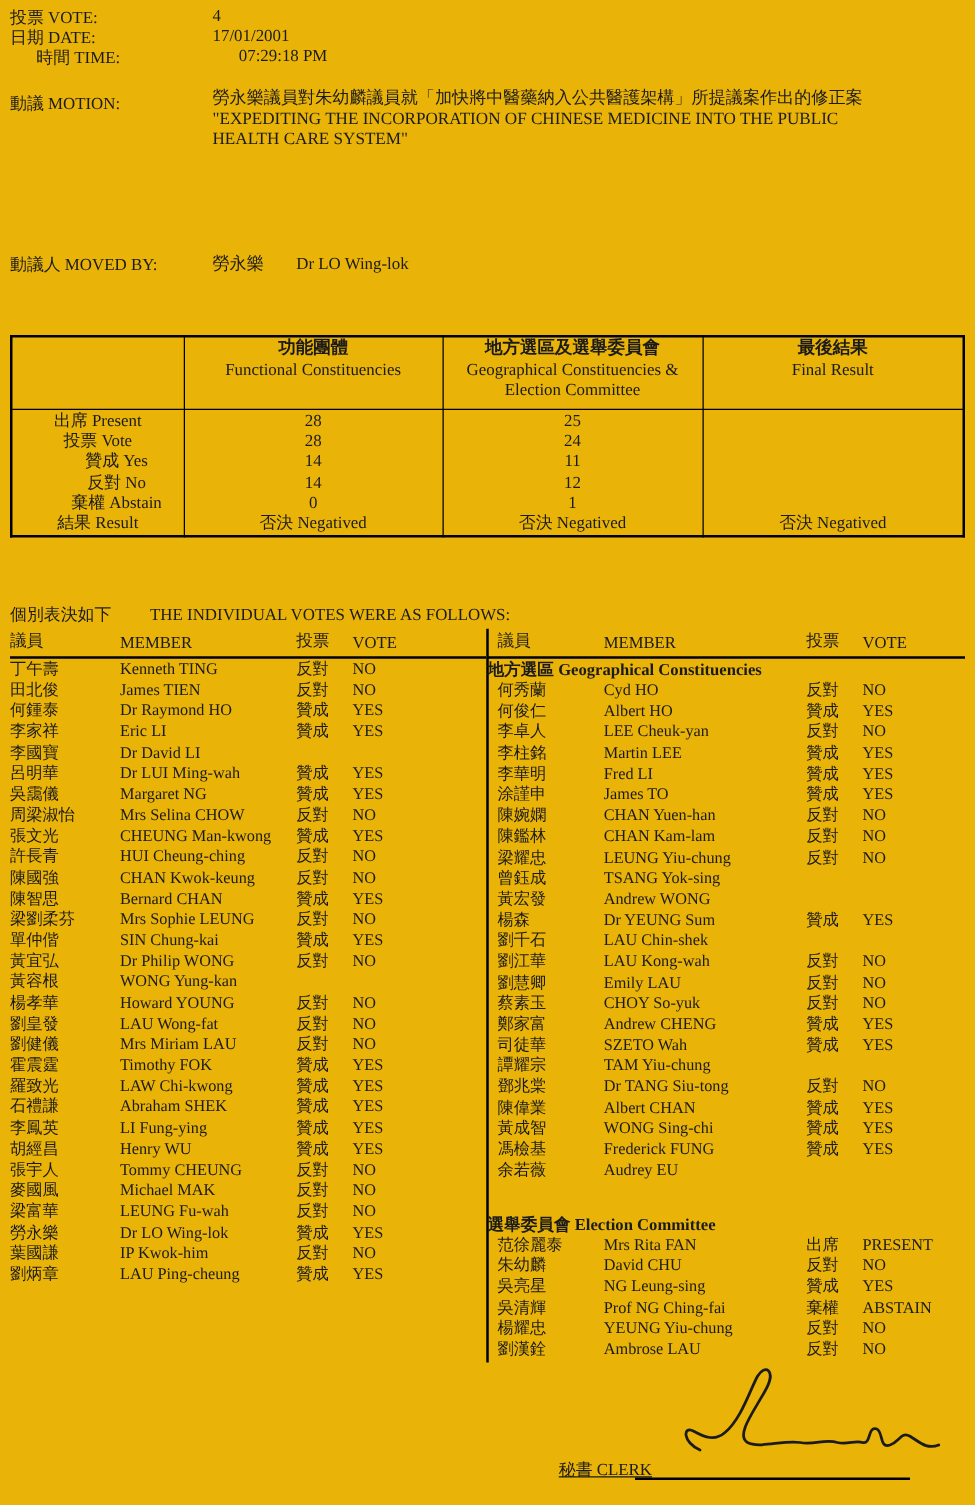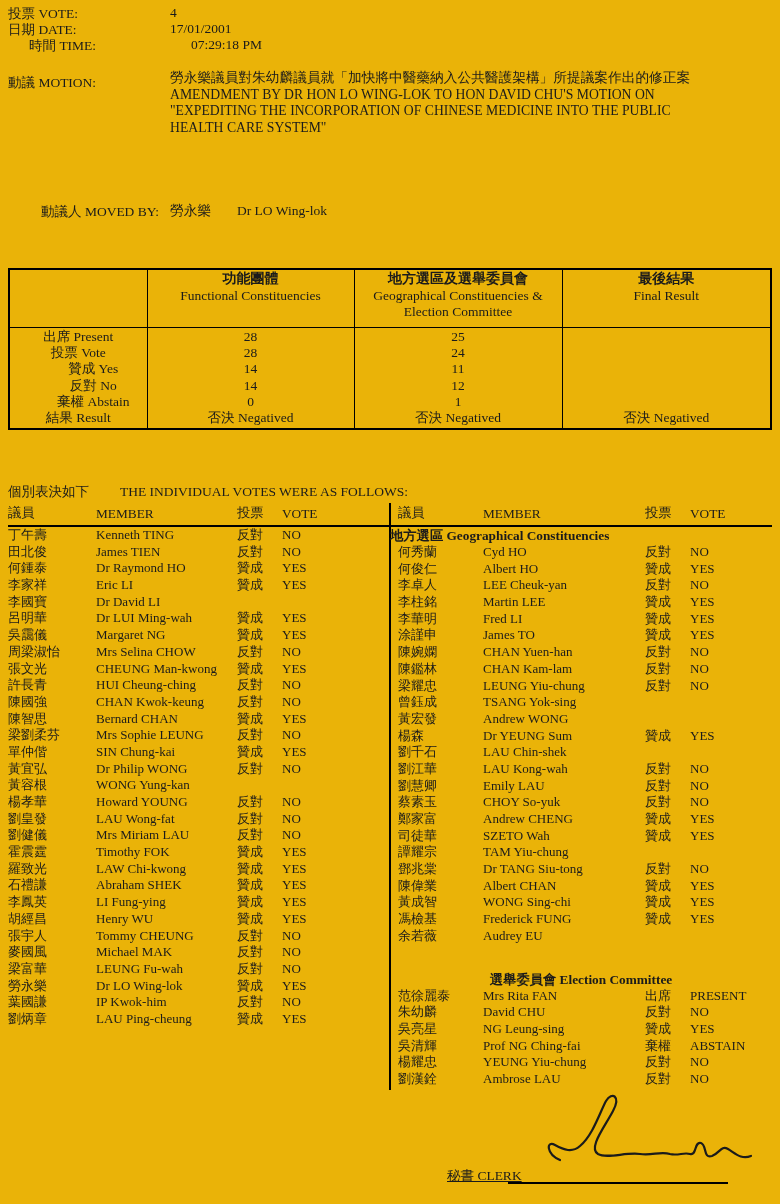--- a/index.html
+++ b/index.html
@@ -13,21 +13,21 @@
   
   .meta-line { position:absolute; left:8px; height:16px; font-size:13.5px; }
   .meta-line .val { position:absolute; left:162px; top:0; white-space:nowrap; }
 
   
   .motion-label { position:absolute; left:8px; top:74px; font-size:13.5px; }
   .motion-text { position:absolute; left:170px; top:70px; width:606px;
     font-size:13.7px; line-height:16.6px; }
 
   
-  .movedby-label { position:absolute; left:8px; top:203px; font-size:13.5px;margin-left:33px; }
+  .movedby-label { position:absolute; left:8px; top:203px; font-size:13.5px; }
   .movedby-cn { position:absolute; left:170px; top:202px; font-size:13.7px; }
   .movedby-en { position:absolute; left:237px; top:203px; font-size:13.5px; }
 
   
   table.summary { position:absolute; left:8px; top:268px; width:762px;
     border-collapse:collapse; table-layout:fixed; border:2.5px solid #000; }
   table.summary th, table.summary td {
     border:1.6px solid #000; vertical-align:top; text-align:center;
     padding:1px 5px 2px 5px; font-weight:normal; }
   table.summary th { height:54px; font-size:13.5px; line-height:16.5px; }
@@ -42,21 +42,21 @@
 
   .vote-col { position:absolute; top:505px; }
   .col-left  { left:8px;   width:381px; }
   .col-right { left:390px; width:382px; }
 
   .lhead { position:relative; height:20px; border-bottom:2.6px solid #000; }
   .lhead span { position:absolute; bottom:3px; font-size:13.3px; white-space:nowrap; }
 
   .sec { height:17px; line-height:17px; font-weight:bold; font-size:13.3px;
     white-space:nowrap; }
-  .sec.gap { margin-top:26px;text-align:center; }
+  .sec.gap { margin-top:26px; }
   .mrow { position:relative; height:16.7px; }
   .mrow span { position:absolute; top:0; line-height:16.7px; font-size:13px; white-space:nowrap; }
 
   .col-left .c-name  { left:0; }
   .col-left .c-member{ left:88px; }
   .col-left .c-vcn   { left:229px; }
   .col-left .c-ven   { left:274px; }
   .col-right .c-name  { left:8px; }
   .col-right .c-member{ left:93px; }
   .col-right .c-vcn   { left:255px; }
@@ -82,21 +82,20 @@
     <span class="val">17/01/2001</span>
   </div>
   <div class="meta-line" style="top:37px;margin-left:21px;">
     <span>時間 TIME:</span>
     <span class="val">07:29:18 PM</span>
   </div>
 
   <div class="motion-label">動議 MOTION:</div>
   <div class="motion-text">
       <div>勞永樂議員對朱幼麟議員就「加快將中醫藥納入公共醫護架構」所提議案作出的修正案</div>
-      <div>AMENDMENT BY DR HON LO WING-LOK TO HON DAVID CHU'S MOTION ON</div>
       <div>"EXPEDITING THE INCORPORATION OF CHINESE MEDICINE INTO THE PUBLIC</div>
       <div>HEALTH CARE SYSTEM"</div>
     </div>
 
   <div class="movedby-label">動議人 MOVED BY:</div>
   <div class="movedby-cn nw">勞永樂</div>
   <div class="movedby-en nw">Dr LO Wing-lok</div>
 
   <table class="summary">
     <colgroup>

